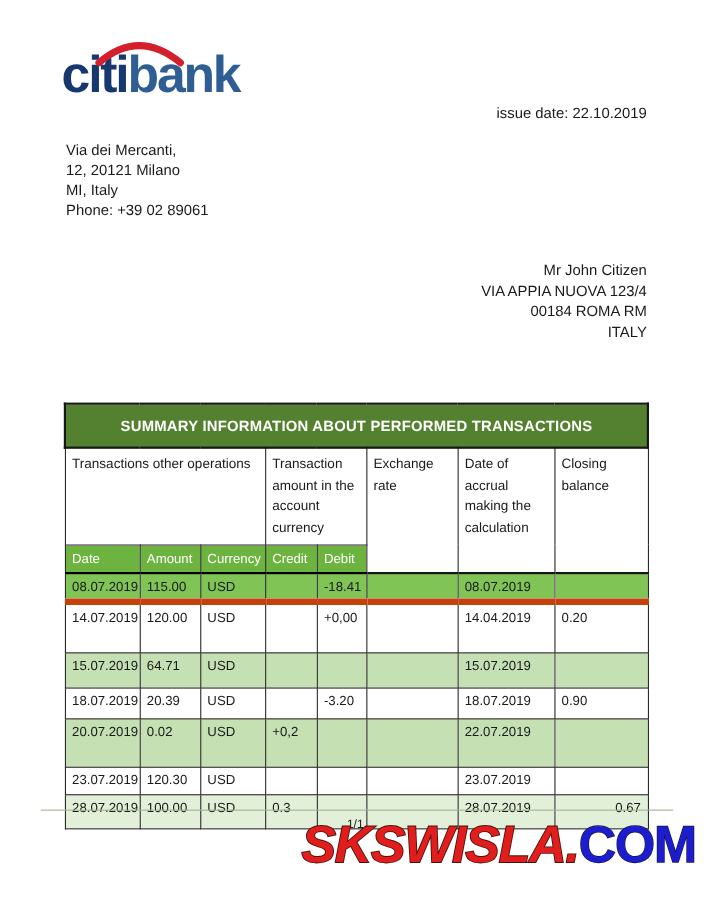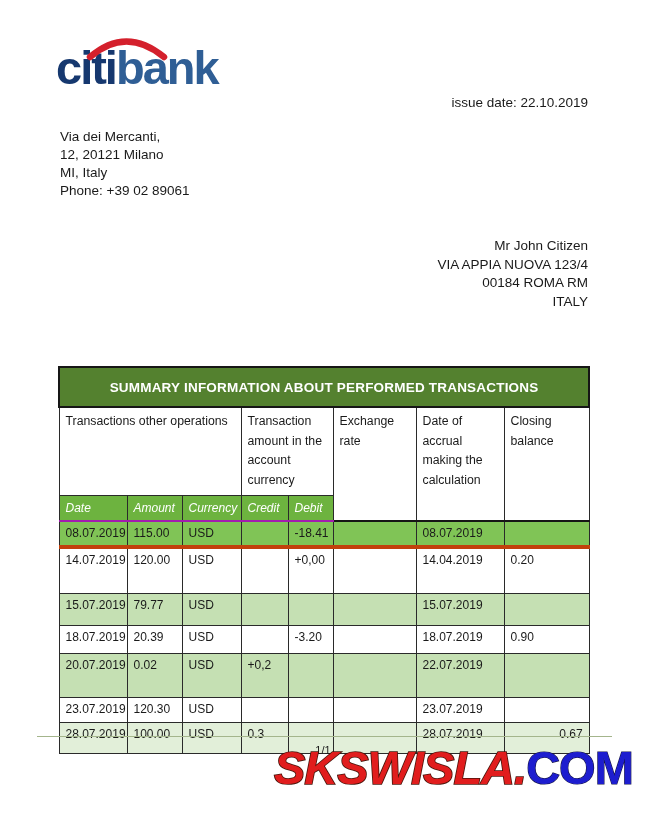--- a/index.html
+++ b/index.html
@@ -32,24 +32,24 @@
     font-size: 13.5px; font-weight: 600; letter-spacing: 0.2px;
     border: 2px solid #161616;
   }
   tr.hdr td {
     height: 65px; vertical-align: top; padding: 4px 6px;
     font-size: 12.3px; line-height: 1.6; background: #fff;
   }
   tr.subhdr td {
     height: 26px; background: #6db33f; color: #fff;
     padding: 2px 6px; vertical-align: middle; font-size: 12px;
-    border-bottom: 2px solid #a21caf; border-top: 1.5px solid #161616; font-style: italic;
+    border-bottom: 2px solid #000000; border-top: 1.5px solid #161616;
   }
   tr.data td { padding: 4px 6px 0 6px; vertical-align: top; }
-  tr.r-bright td { background: #80c456; border-top: 2px solid #161616; border-bottom: 4px solid #c2410c; }
+  tr.r-bright td { background: #80c456; border-top: 2px solid #161616; border-bottom: 6px solid #c2410c; }
   tr.r-white  td { background: #ffffff; }
   tr.r-light  td { background: #c5e0b3; }
   tr.r-pale   td { background: #e2efd9; }
   td.ta-right { text-align: right; padding-right: 9px; }
 
   
   .footer-rule { position: absolute; left: 37px; top: 736px; width: 575px; height: 1px; background: #a4b58c; }
   .page-num { position: absolute; left: 297px; top: 744px; width: 52px; text-align: center; font-size: 11px; }
   .watermark {
     position: absolute; left: 274px; top: 742px;
@@ -131,21 +131,21 @@
       <td>120.00</td>
       <td>USD</td>
       <td></td>
       <td>+0,00</td>
       <td></td>
       <td>14.04.2019</td>
       <td>0.20</td>
     </tr>
     <tr class="data r-light" style="height:32px">
       <td>15.07.2019</td>
-      <td>79.77</td>
+      <td>64.71</td>
       <td>USD</td>
       <td></td>
       <td></td>
       <td></td>
       <td>15.07.2019</td>
       <td></td>
     </tr>
     <tr class="data r-white" style="height:28px">
       <td>18.07.2019</td>
       <td>20.39</td>

